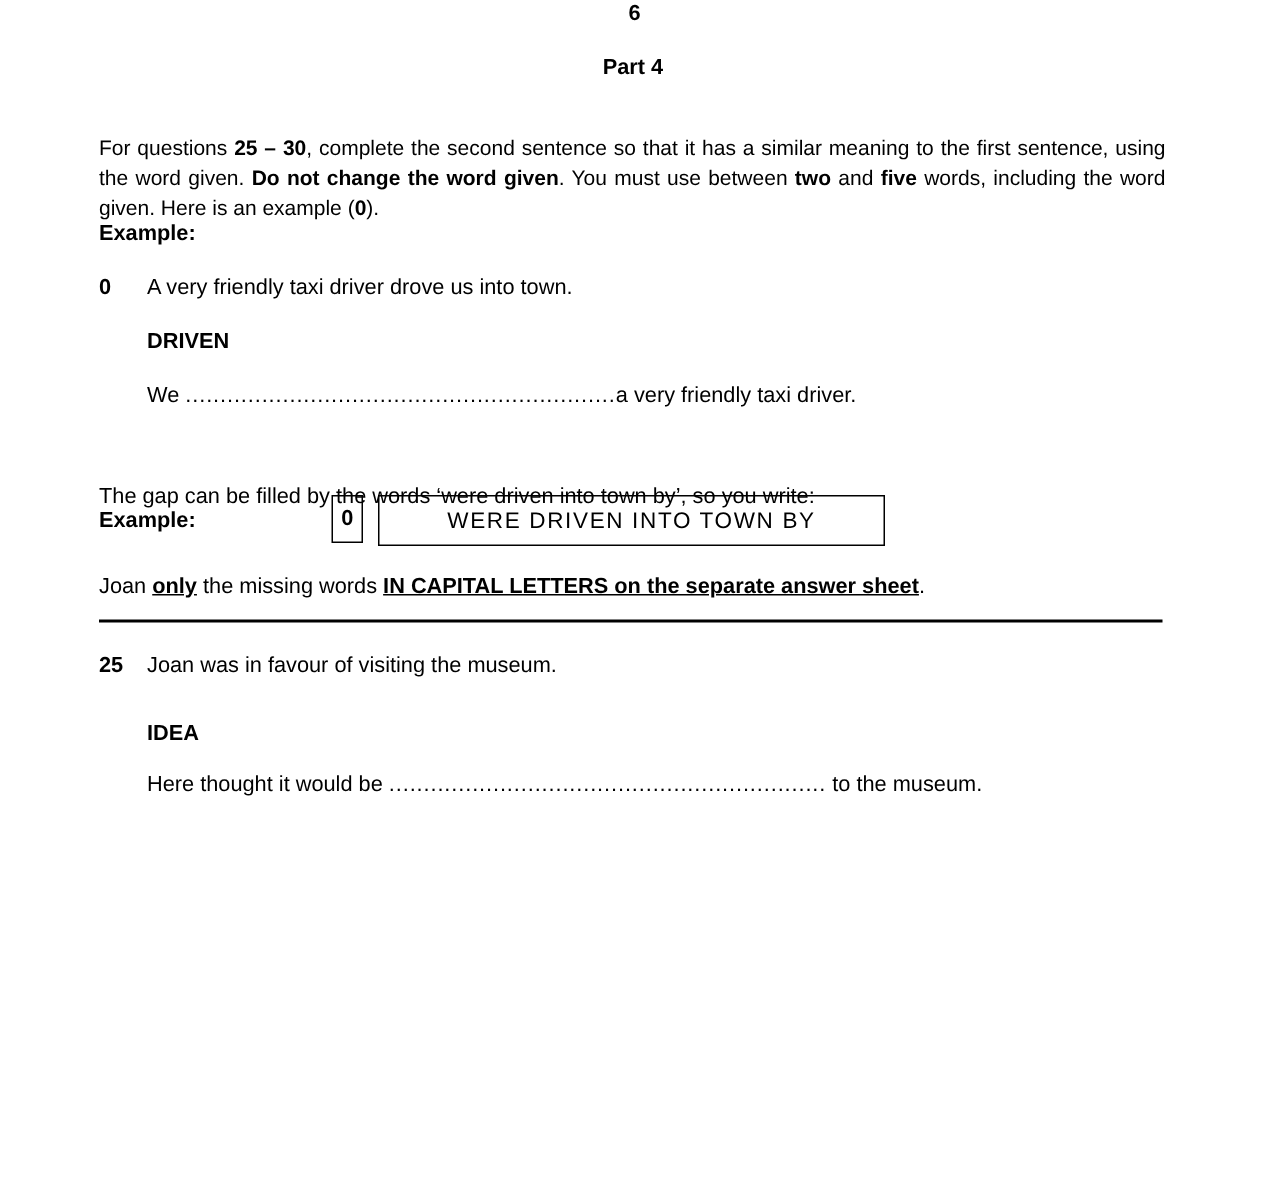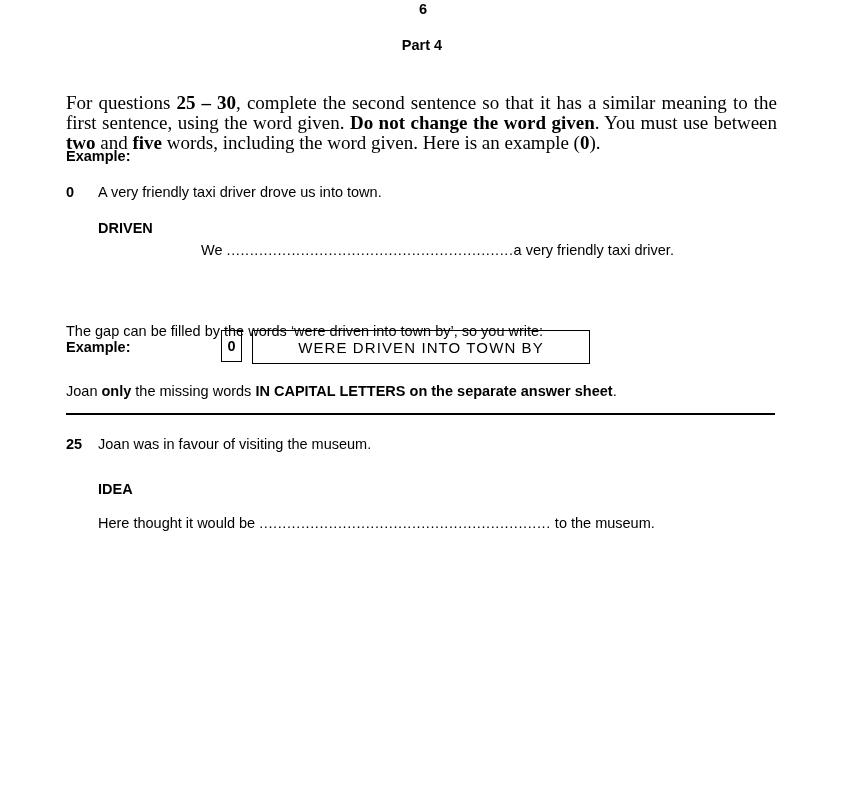--- a/index.html
+++ b/index.html
@@ -55,22 +55,21 @@
   }
 
   .instructions {
     position: absolute;
     top: 74px;
     left: 0;
     width: 711px;
     text-align: justify;
     text-justify: inter-word;
     line-height: 20px;
-    font-size: 19px;
-    font-family: Liberation Serif, serif;
+    font-size: 14px;
   }
   .instructions b { font-weight: bold; }
 
   .label-example {
     position: absolute;
     top: 146px;
     left: 0;
     font-weight: bold;
     font-size: 14.5px;
     line-height: 20px;
@@ -119,21 +118,21 @@
     font-size: 14.5px;
   }
 
   .plain-line {
     position: absolute;
     left: 0;
     width: 711px;
     font-size: 14.5px;
     line-height: 20px;
   }
-  .plain-line b { font-weight: bold; }
+  .plain-line b { font-weight: bold; text-decoration: underline; }
 
   
   .answer-row {
     position: absolute;
     left: 0;
     top: 330px;
     height: 34px;
     width: 711px;
   }
   .answer-label {
@@ -200,21 +199,21 @@
 
     <div class="label-example">Example:</div>
 
     <div class="q-row" style="top:182px;">
       <span class="q-num">0</span>
       <span class="q-text">A very friendly taxi driver drove us into town.</span>
     </div>
 
     <div class="keyword" style="top:218px;">DRIVEN</div>
 
-    <div class="gapline" style="top:240px;text-align:center;">
+    <div class="gapline" style="top:254px;">
       <span>We </span><span class="dots">..............................................................</span><span>a very friendly taxi driver.</span>
     </div>
 
     <div class="plain-line" style="top:292px;margin-top:29px;">The gap can be filled by the words ‘were driven into town by’, so you write:</div>
 
     <div class="answer-row">
       <span class="answer-label">Example:</span>
       <span class="box-small">0</span>
       <span class="box-large">WERE DRIVEN INTO TOWN BY</span>
     </div>

